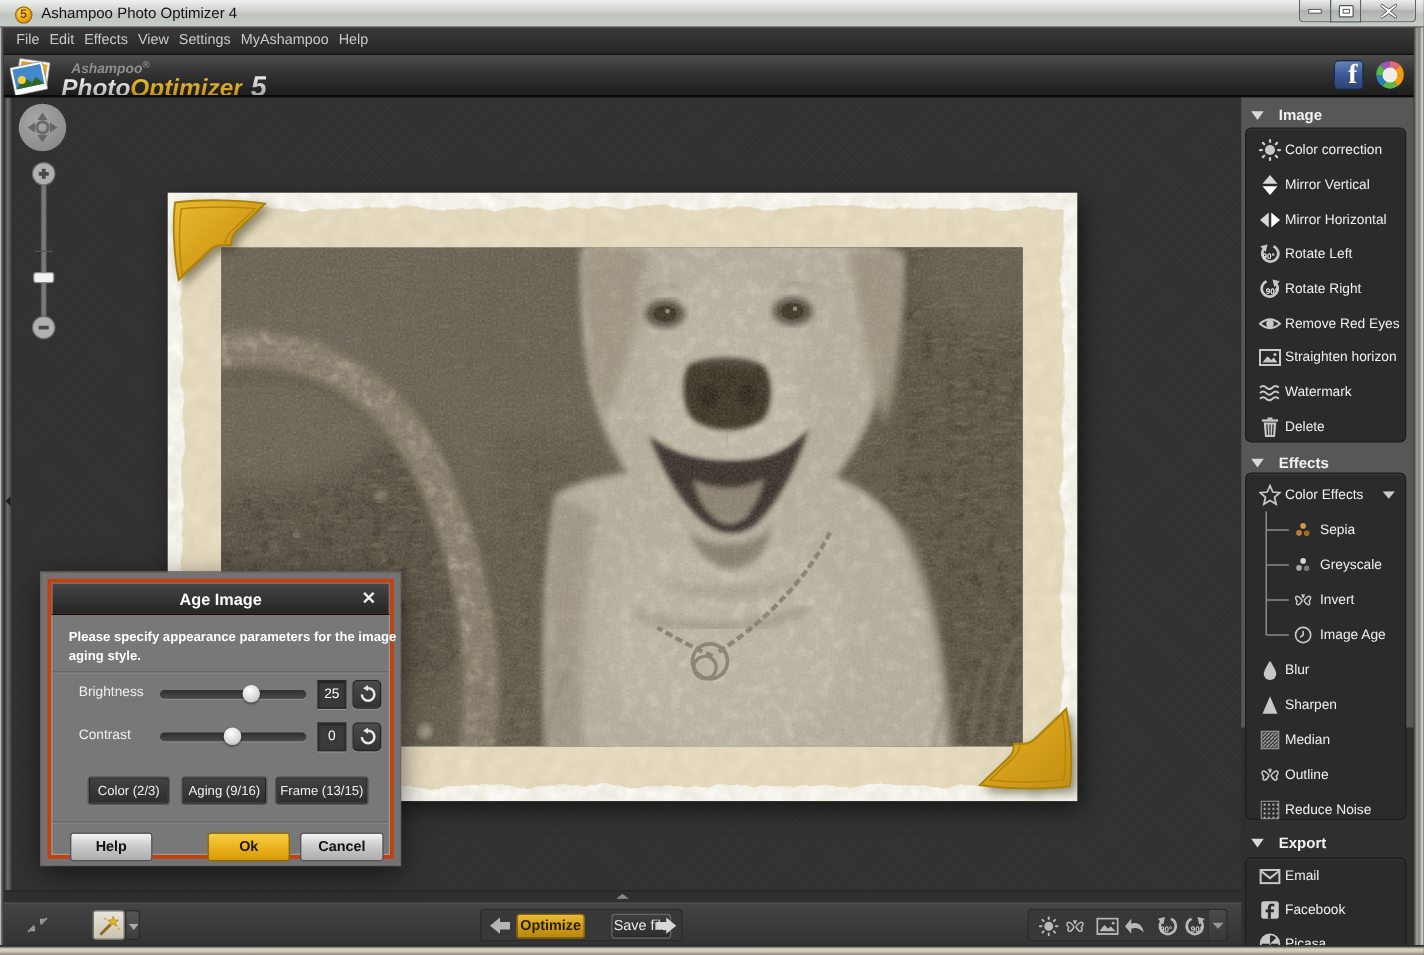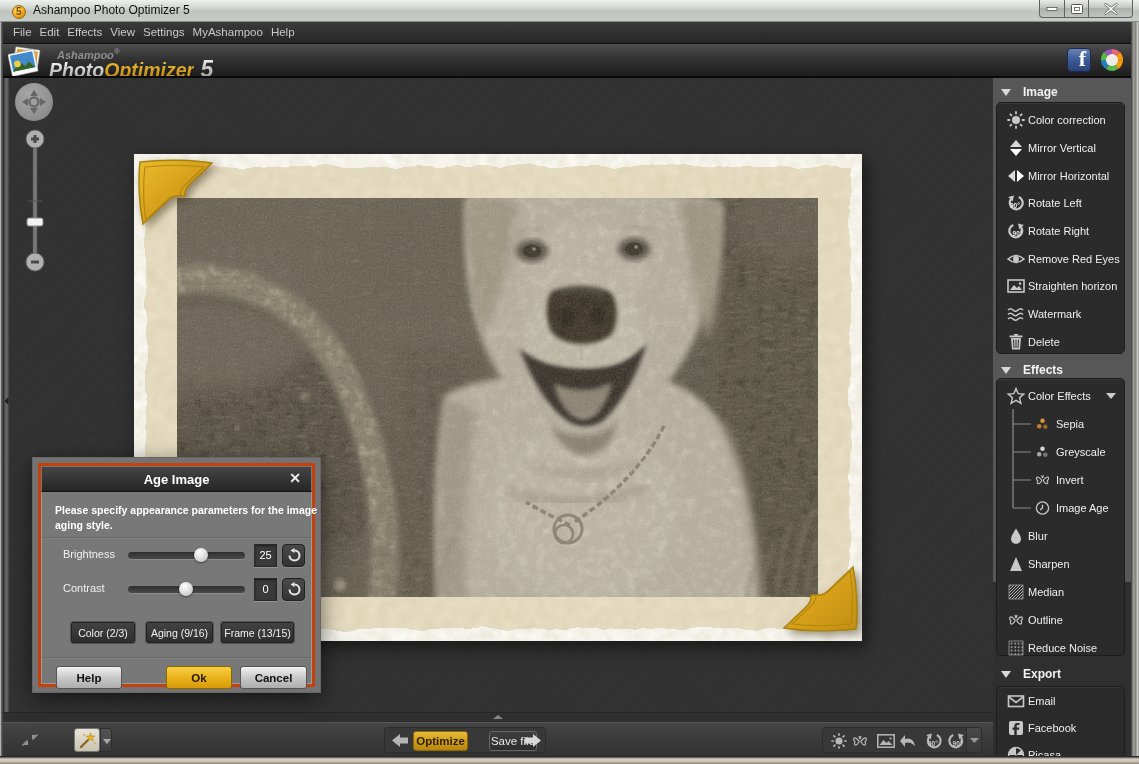--- a/index.html
+++ b/index.html
@@ -100,21 +100,21 @@
   <div id="canvas"></div>
   <div id="splitter">
       <svg style="position:absolute;left:0px;top:318px;" width="7" height="10">
         <path d="M5.5 1 L1.5 5 L5.5 9 Z" fill="#1e1e1e"></path>
       </svg>
     </div>
   <div id="titlebar">
     <div id="titleicon">
         <span>5</span>
       </div>
-    <div id="titletext">Ashampoo Photo Optimizer 5</div>
+    <div id="titletext">Ashampoo Photo Optimizer 4</div>
     <div id="winbtns">
       <div class="wbtn min">
           <svg width="12" height="5">
             <rect x="1" y="1" width="10" height="3" fill="#fff" stroke="#555" stroke-width="0.8"></rect>
           </svg>
         </div>
       <div class="wbtn max">
           <svg width="13" height="11">
             <rect x="1" y="1" width="11" height="9" rx="1" fill="#fff" stroke="#555" stroke-width="1"></rect>
             <rect x="4" y="4" width="5" height="3" fill="#fff" stroke="#555" stroke-width="0.8"></rect>

